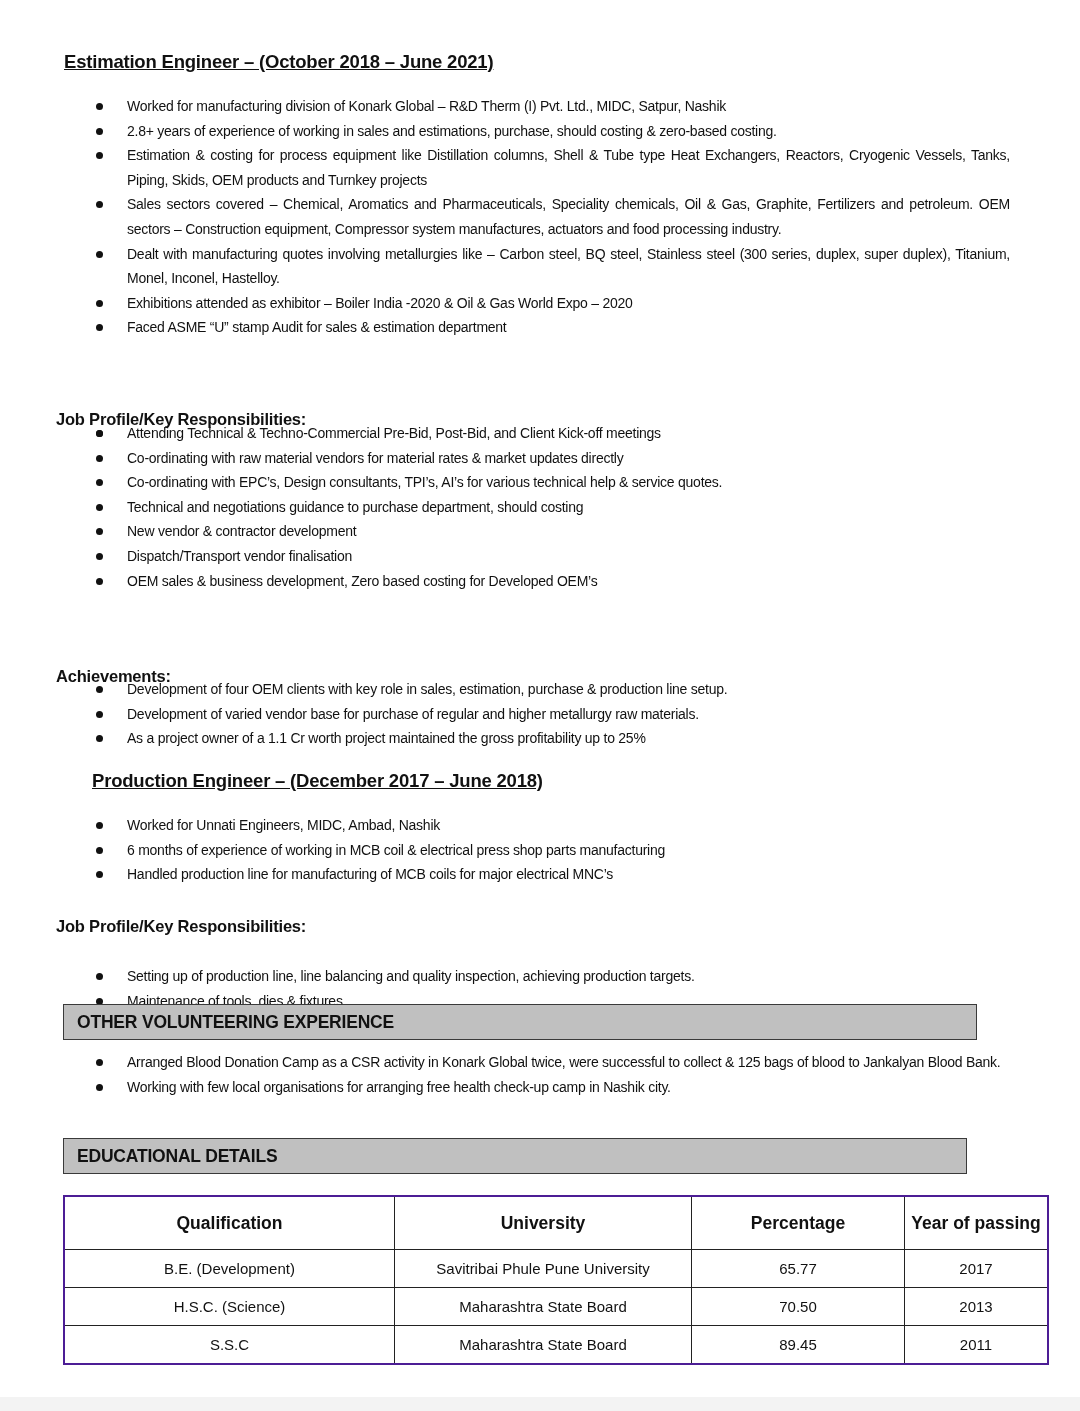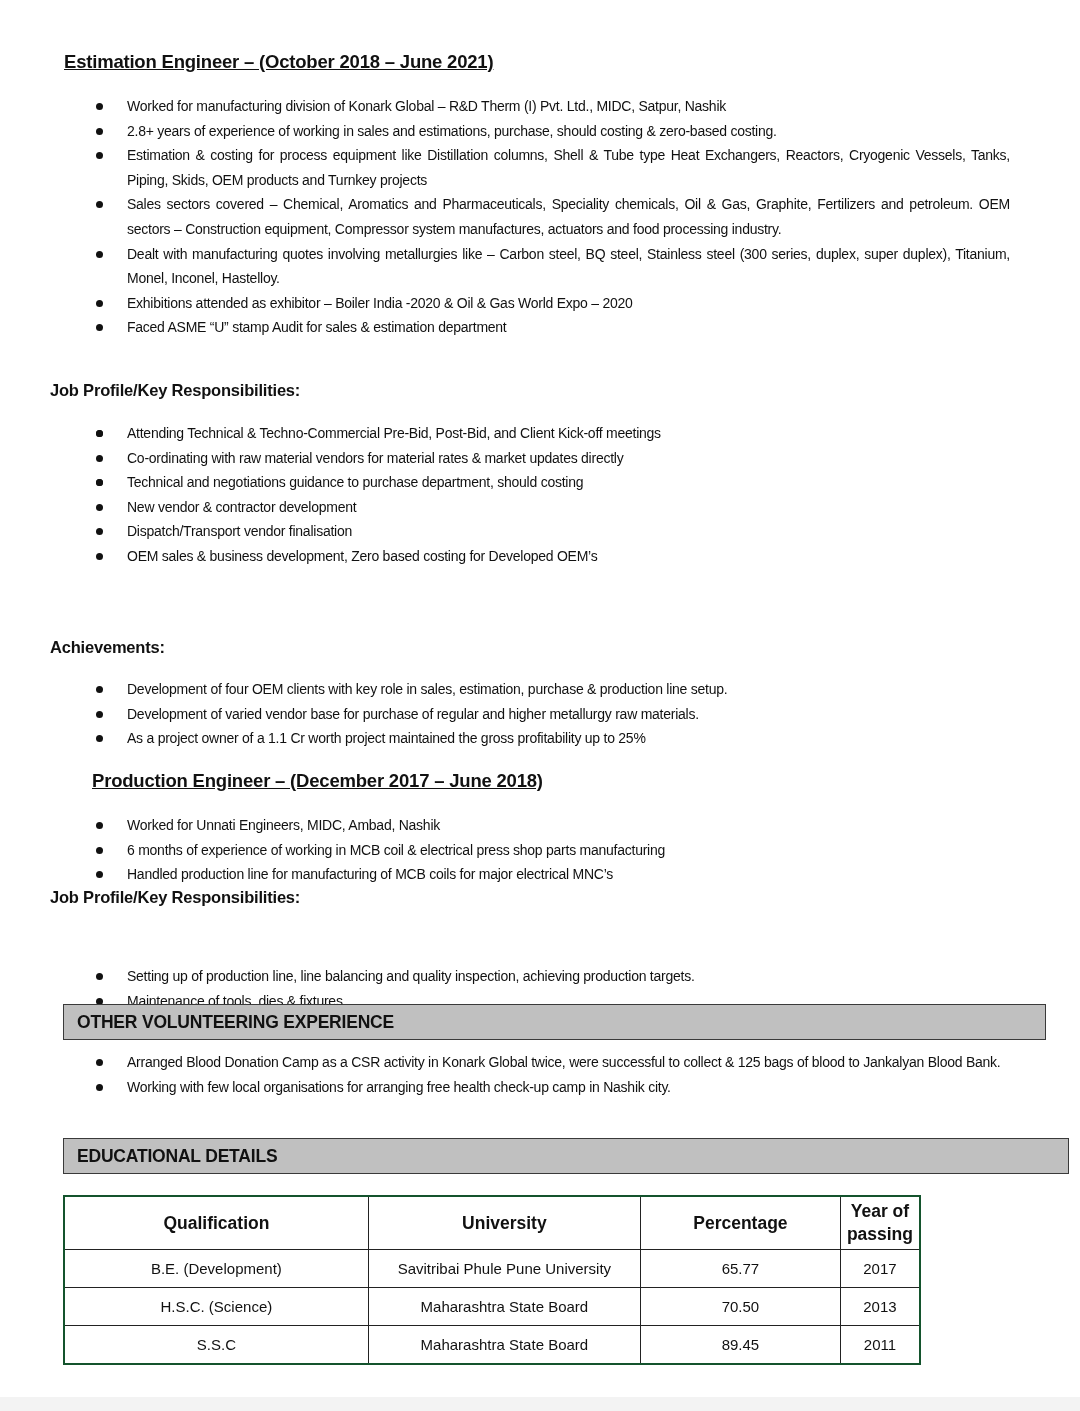--- a/index.html
+++ b/index.html
@@ -29,25 +29,26 @@
       position: absolute;
       left: 64px;
       font-size: 18.5px;
       font-weight: bold;
       text-decoration: underline;
       letter-spacing: -0.2px;
       white-space: nowrap;
     }
     .sub-heading {
       position: absolute;
-      left: 50px;
+      left: 56px;
       font-size: 16.5px;
       font-weight: bold;
       letter-spacing: -0.2px;
       white-space: nowrap;
+      margin-top: 29px;
     }
     ul.bullets {
       position: absolute;
       left: 0;
       width: 1010px;
       margin: 0;
       padding: 0;
       list-style: none;
     }
     ul.bullets li {
@@ -62,38 +63,38 @@
       position: absolute;
       left: 96px;
       top: 9px;
       width: 7px; height: 7px;
       border-radius: 50%;
       background: #111111;
     }
     .section-bar {
       position: absolute;
       left: 63px;
-      width: 983px;
+      width: 914px;
       height: 36px;
       background: #c0c0c0;
       border: 1.5px solid #3a3a3a;
       box-sizing: border-box;
       font-size: 17.5px;
       font-weight: bold;
       padding-left: 13px;
       line-height: 34px;
       letter-spacing: -0.2px;
     }
     table.edu {
       position: absolute;
       left: 63px;
       top: 1195px;
-      width: 858px;
+      width: 986px;
       border-collapse: collapse;
-      border: 2px solid #14532d;
+      border: 2px solid #4c1d95;
     }
     table.edu th, table.edu td {
       border: 1px solid #222;
       text-align: center;
       vertical-align: middle;
       padding: 0 6px;
     }
     table.edu th {
       font-size: 17.5px;
       font-weight: bold;
@@ -122,21 +123,21 @@
     <li><span class="bullet"></span><span>Exhibitions attended as exhibitor – Boiler India -2020 &amp; Oil &amp; Gas World Expo – 2020</span></li>
     <li><span class="bullet"></span><span>Faced ASME “U” stamp Audit for sales &amp; estimation department</span></li>
   </ul>
 
   <div class="sub-heading" style="top:381px;">Job Profile/Key Responsibilities:</div>
 
   <ul class="bullets" style="top:421px;">
     <li><span class="bullet"></span></li>
     <li><span class="bullet"></span><span>Attending Technical &amp; Techno-Commercial Pre-Bid, Post-Bid, and Client Kick-off meetings</span></li>
     <li><span class="bullet"></span><span>Co-ordinating with raw material vendors for material rates &amp; market updates directly</span></li>
-    <li><span class="bullet"></span></li>
+    <li><span class="bullet"></span><span>Co-ordinating with EPC’s, Design consultants, TPI’s, AI’s for various technical help &amp; service quotes.</span></li>
     <li><span class="bullet"></span><span>Technical and negotiations guidance to purchase department, should costing</span></li>
     <li><span class="bullet"></span><span>New vendor &amp; contractor development</span></li>
     <li><span class="bullet"></span><span>Dispatch/Transport vendor finalisation</span></li>
     <li><span class="bullet"></span><span>OEM sales &amp; business development, Zero based costing for Developed OEM’s</span></li>
   </ul>
 
   <div class="sub-heading" style="top:638px;">Achievements:</div>
 
   <ul class="bullets" style="top:677px;">
     <li><span class="bullet"></span><span>Development of four OEM clients with key role in sales, estimation, purchase &amp; production line setup.</span></li>
@@ -160,21 +161,21 @@
     <li><span class="bullet"></span><span>Keeping stores record &amp; handling dispatches</span></li>
   </ul>
 
   <div class="section-bar" style="top:1004px;">OTHER VOLUNTEERING EXPERIENCE</div>
 
   <ul class="bullets" style="top:1050px;">
     <li><span class="bullet"></span><span>Arranged Blood Donation Camp as a CSR activity in Konark Global twice, were successful to collect &amp; 125 bags of blood to Jankalyan Blood Bank.</span></li>
     <li><span class="bullet"></span><span>Working with few local organisations for arranging free health check-up camp in Nashik city.</span></li>
   </ul>
 
-  <div class="section-bar" style="top:1138px; width:1006px;">EDUCATIONAL DETAILS</div>
+  <div class="section-bar" style="top:1138px; width:904px;">EDUCATIONAL DETAILS</div>
 
   <table class="edu">
     <thead>
       <tr>
         <th style="width:317px;">Qualification</th>
         <th style="width:284px;text-align:center;">University</th>
         <th style="width:200px;">Percentage</th>
         <th>Year of passing</th>
       </tr>
     </thead>

